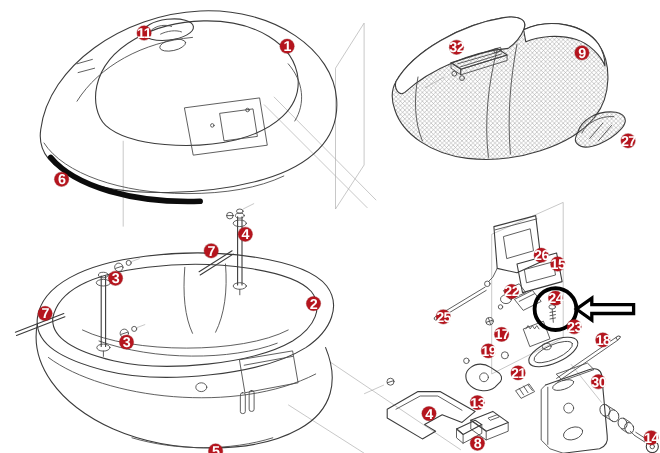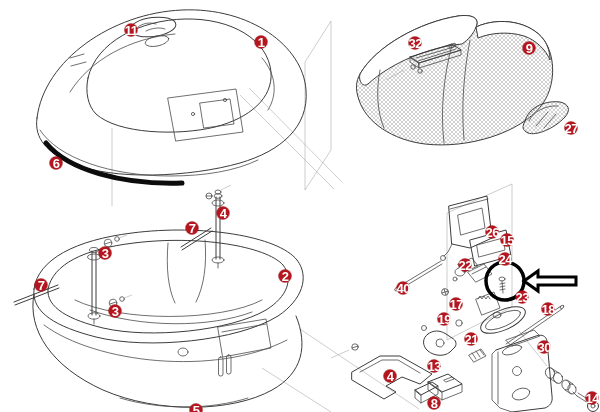--- a/index.html
+++ b/index.html
@@ -229,22 +229,22 @@
       <div class="callout" style="left: 192px; top: 228px;">7</div>
       <div class="callout" style="left: 223px; top: 213px;">4</div>
       <div class="callout" style="left: 105px; top: 253px;">3</div>
       <div class="callout" style="left: 115px; top: 311px;">3</div>
       <div class="callout" style="left: 41px; top: 285px;">7</div>
       <div class="callout" style="left: 285px; top: 276px;">2</div>
       <div class="callout" style="left: 196px; top: 410px;">5</div>
       <div class="callout" style="left: 492px; top: 205px; margin-top: 27px;">26</div>
       <div class="callout" style="left: 507px; top: 240px;">15</div>
       <div class="callout" style="left: 465px; top: 265px;">22</div>
-      <div class="callout" style="left: 505px; top: 259px;">24</div>
-      <div class="callout" style="left: 403px; top: 288px;">40</div>
+      <div class="callout" style="left: 505px; top: 271px;">24</div>
+      <div class="callout" style="left: 403px; top: 288px;">25</div>
       <div class="callout" style="left: 456px; top: 304px;">17</div>
       <div class="callout" style="left: 522px; top: 297px;">23</div>
       <div class="callout" style="left: 548px; top: 309px;">18</div>
       <div class="callout" style="left: 444px; top: 319px;">19</div>
       <div class="callout" style="left: 471px; top: 339px;">21</div>
       <div class="callout" style="left: 434px; top: 342px; margin-top: 24px;">13</div>
       <div class="callout" style="left: 544px; top: 347px;">30</div>
       <div class="callout" style="left: 390px; top: 376px;">4</div>
       <div class="callout" style="left: 434px; top: 403px;">8</div>
       <div class="callout" style="left: 592px; top: 398px;">14</div>

